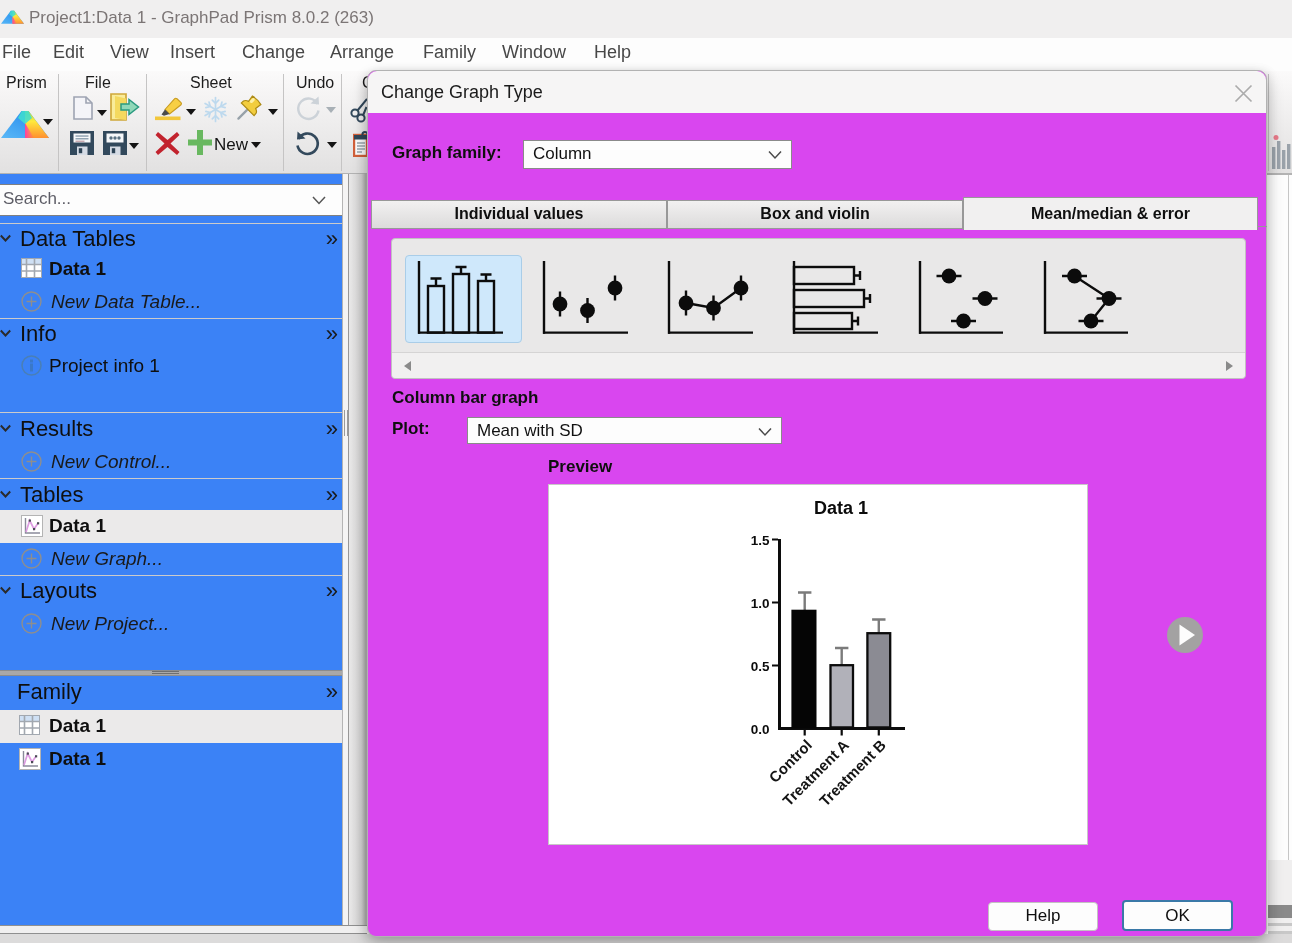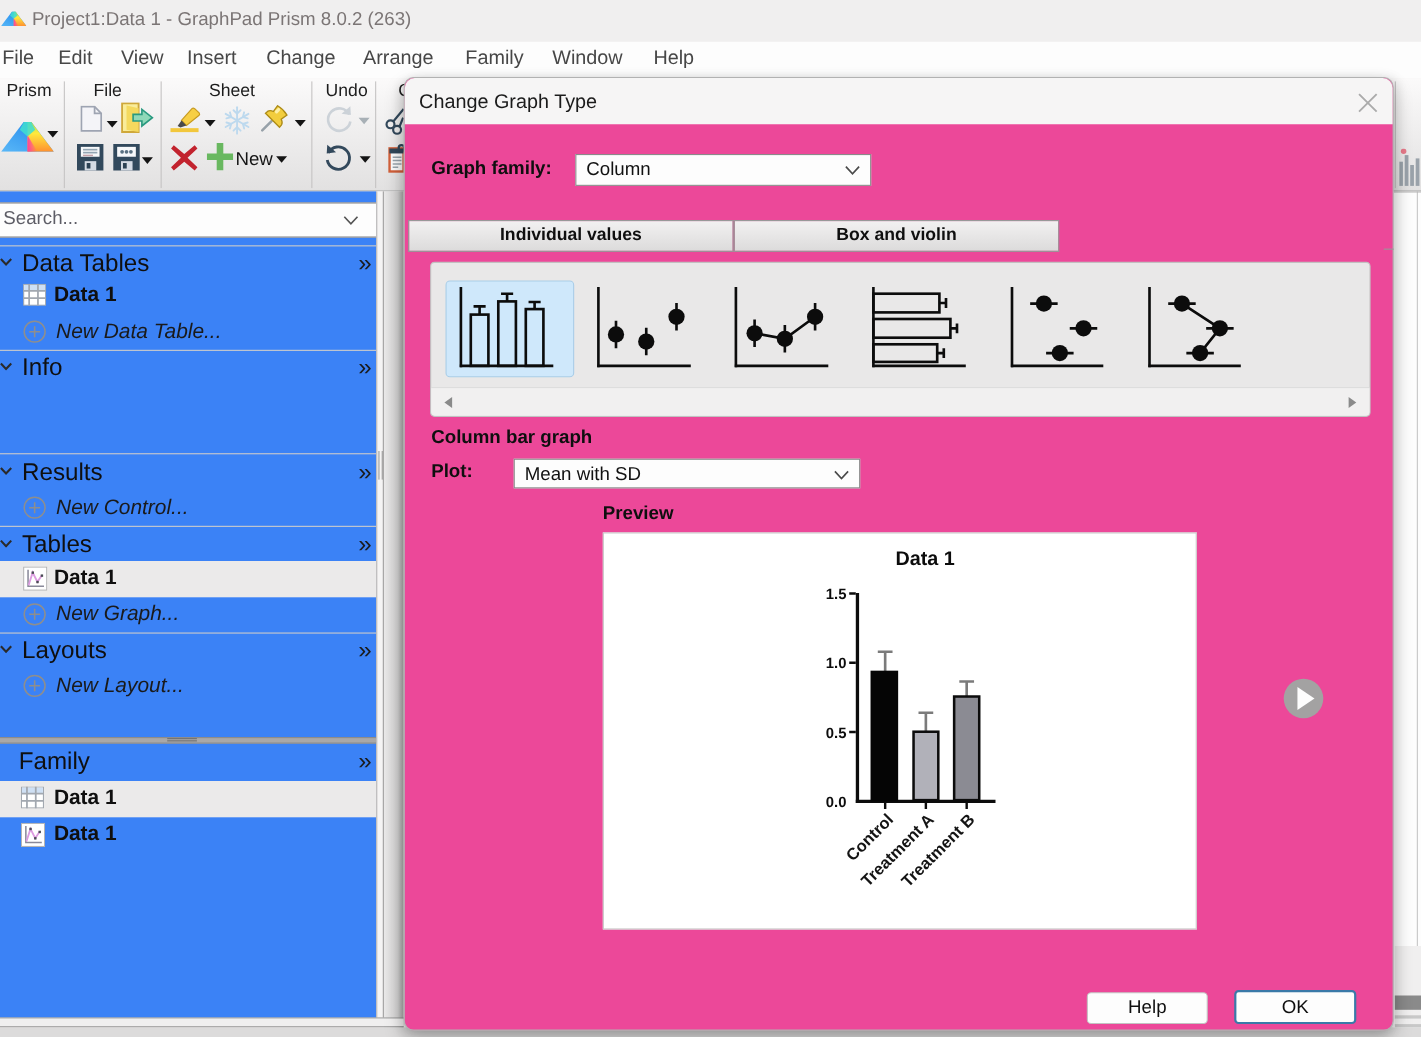--- a/index.html
+++ b/index.html
@@ -43,21 +43,21 @@
   #bstrip1 { left:0; top:925px; width:367px; height:1px; background:#8f8f8f; }
   #bstrip2 { left:0; top:926px; width:367px; height:7px; background:#f0efef; }
   #bstrip3 { left:0; top:933px; width:367px; height:1px; background:#8f8f8f; }
   #bstrip4 { left:0; top:934px; width:1292px; height:9px; background:#dcdbdb; }
 
   
   #rightbg { left:1267px; top:174px; width:25px; height:769px; background:#fdfdfd; }
   #rightedge { left:1288px; top:174px; width:1px; height:728px; background:#c6c6c6; }
 
   
-  #dialog { left:367px; top:70px; width:900px; height:867px; background:#ec4899; border:1px solid #b2b2b2; border-radius:9px; box-shadow:0 9px 18px rgba(0,0,0,0.20), -4px 3px 9px rgba(0,0,0,0.09), 4px 0 9px rgba(0,0,0,0.08); }
+  #dialog { left:367px; top:70px; width:900px; height:867px; background:#d946ef; border:1px solid #b2b2b2; border-radius:9px; box-shadow:0 9px 18px rgba(0,0,0,0.20), -4px 3px 9px rgba(0,0,0,0.09), 4px 0 9px rgba(0,0,0,0.08); }
   #dlghead { left:0; top:0; width:898px; height:42px; background:#f6f5f5; border-radius:9px 9px 0 0; }
   #dlgtitle { left:13px; top:11px; font-size:18px; color:#1b1b1b; }
   .blabel { position:absolute; font-weight:bold; font-size:17px; color:#0f0f0f; }
   .combo { position:absolute; background:#fdfdfd; border:1px solid #8a8a8a; }
   .combo .val { position:absolute; left:9px; top:3px; font-size:17px; color:#111; }
   .combo svg { position:absolute; right:9px; top:9px; }
 
   
   .tab { position:absolute; top:129px; height:29px; background:linear-gradient(#f2f1f1,#dcdbdb); border:1px solid #989898; text-align:center; font-weight:bold; font-size:16px; color:#0f0f0f; padding-top:4px; }
   #tab3 { top:126px; height:33px; background:#f1f0f0; border-bottom:none; padding-top:7px; }
@@ -288,20 +288,28 @@
     </div>
     <div class="sline" style="top:144px"></div>
 
     <div class="sechead" style="top:147px">
         <span class="txt">Info</span>
         <span class="dbl">»</span>
       </div>
     <svg class="chev" style="top:155px" width="11" height="8" viewBox="0 0 11 8">
         <path d="M0.8 1.5 L5.5 6.5 L10.2 1.5" fill="none" stroke="#2a2a2a" stroke-width="1.9"></path>
       </svg>
+    <div class="srow" style="top:176px">
+      <svg class="ic" width="21" height="21" viewBox="0 0 21 21">
+          <circle cx="10.5" cy="10.5" r="9.5" fill="none" stroke="#4a7fb5" stroke-width="1.5"></circle>
+          <rect x="9" y="8.5" width="3" height="8" fill="#3a78c8"></rect>
+          <rect x="9" y="4.5" width="3" height="3" fill="#3a78c8"></rect>
+        </svg>
+      <span class="lbl" style="font-weight:normal">Project info 1</span>
+    </div>
     <div class="sline" style="top:238px"></div>
 
     <div class="sechead" style="top:242px">
         <span class="txt">Results</span>
         <span class="dbl">»</span>
       </div>
     <svg class="chev" style="top:250px" width="11" height="8" viewBox="0 0 11 8">
         <path d="M0.8 1.5 L5.5 6.5 L10.2 1.5" fill="none" stroke="#2a2a2a" stroke-width="1.9"></path>
       </svg>
     <div class="srow" style="top:272px">
@@ -345,21 +353,21 @@
         <span class="dbl">»</span>
       </div>
     <svg class="chev" style="top:412px" width="11" height="8" viewBox="0 0 11 8">
         <path d="M0.8 1.5 L5.5 6.5 L10.2 1.5" fill="none" stroke="#2a2a2a" stroke-width="1.9"></path>
       </svg>
     <div class="srow" style="top:434px">
       <svg class="ic" width="21" height="21" viewBox="0 0 21 21">
           <circle cx="10.5" cy="10.5" r="9.5" fill="none" stroke="#8e8e8e" stroke-width="1.4"></circle>
           <path d="M10.5 5.5 L10.5 15.5 M5.5 10.5 L15.5 10.5" stroke="#8e8e8e" stroke-width="1.4"></path>
         </svg>
-      <span class="lbli">New Layout...</span>
+      <span class="lbli">New Project...</span>
     </div>
 
     <div class="abs" style="left:0;top:495.5px;width:342px;height:6px;background:#a9a8a8;border-top:1px solid #8c8c8c;border-bottom:1px solid #8c8c8c"></div>
     <div class="abs" style="left:152px;top:497.3px;width:27px;height:2.6px;border-top:1px solid #6f6f6f;border-bottom:1px solid #6f6f6f"></div>
 
     <div class="sechead" style="top:505px">
         <span class="txt" style="left:17px">Family</span>
         <span class="dbl">»</span>
       </div>
     <div class="srow hl" style="top:536px">
@@ -423,20 +431,21 @@
     <div class="blabel" style="left:24px;top:72px">Graph family:</div>
     <div class="combo" style="left:155px;top:69px;width:269px;height:29px">
       <span class="val">Column</span>
       <svg width="14" height="10" viewBox="0 0 14 10">
           <path d="M1 1.5 L7 8 L13 1.5" fill="none" stroke="#4a4a4a" stroke-width="1.5"></path>
         </svg>
     </div>
 
     <div class="tab" style="left:299px;width:296px">Box and violin</div>
     <div class="tab" style="left:3px;width:296px">Individual values</div>
+    <div class="tab" id="tab3" style="left:595px;width:295px">Mean/median &amp; error</div>
     <div id="tabline"></div>
 
     <div id="istrip" class="abs">
       <div id="selcell" class="abs"></div>
 
       <svg class="abs" style="left:23px;top:19px" width="92" height="78" viewBox="0 0 92 78">
         <g stroke="#0c0c0c" stroke-width="2.4" fill="none">
           <path d="M4 3 L4 75.8"></path>
             <path d="M3 74.6 L88 74.6"></path>
           <rect x="13" y="28" width="16" height="46.6"></rect>

